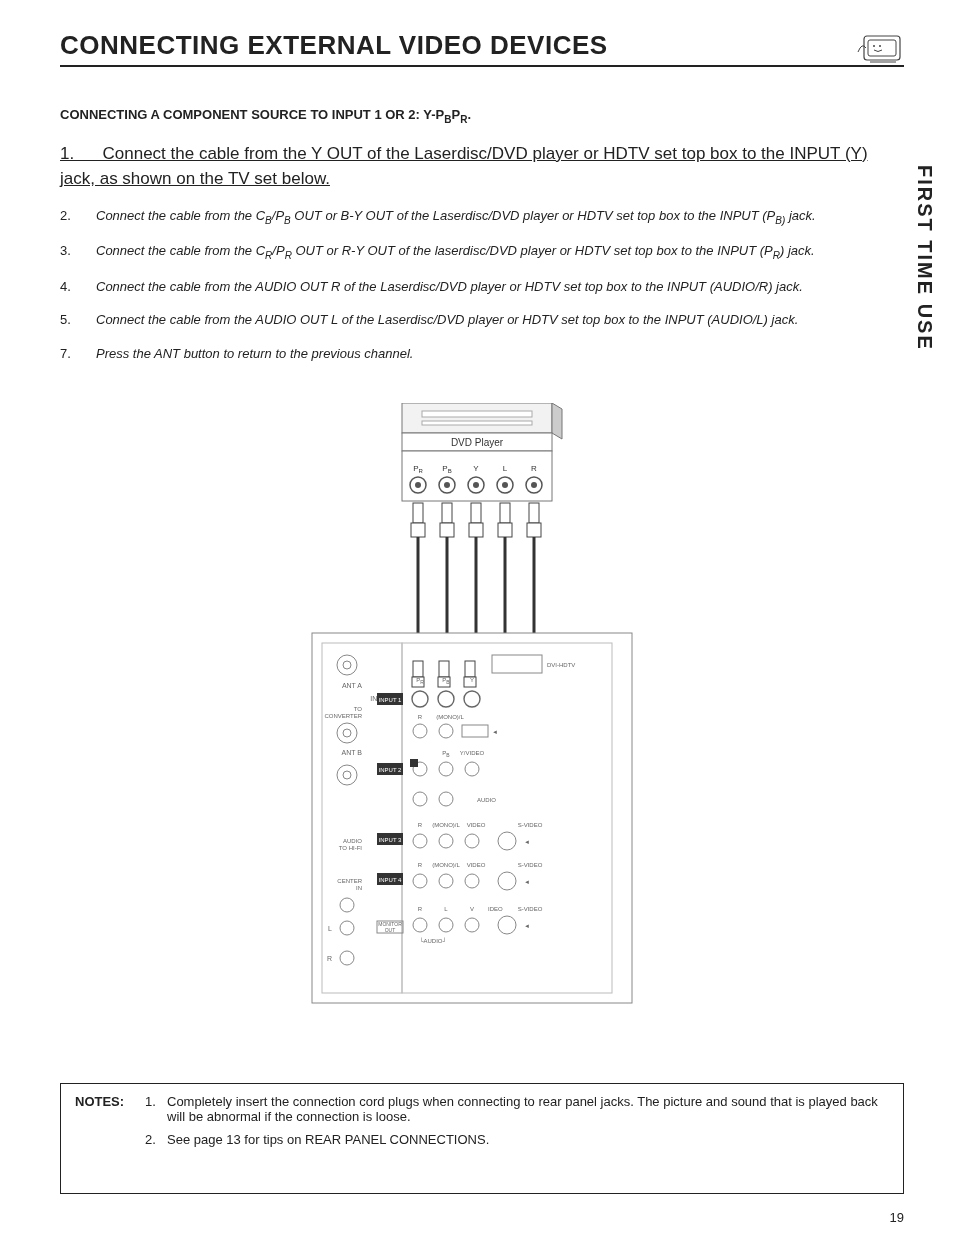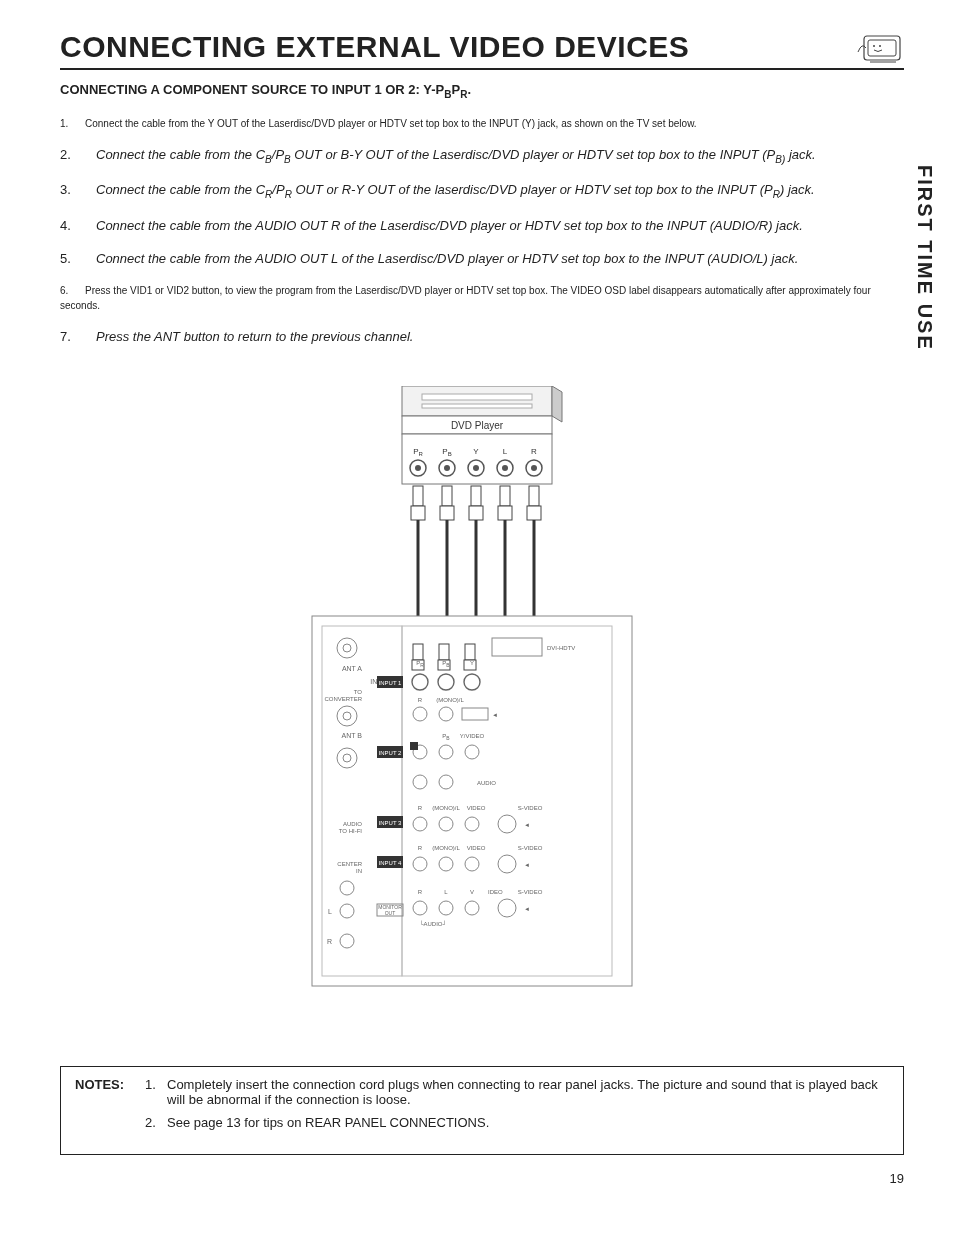--- a/index.html
+++ b/index.html
@@ -24,56 +24,56 @@
   }
   .device-icon {
     position: absolute;
     top: 28px;
     right: 50px;
     width: 50px;
     height: 40px;
   }
   .device-icon svg { width: 100%; height: 100%; }
   .page-title {
-    font-size: 30px;
+    font-size: 26px;
     font-weight: bold;
     letter-spacing: 0.5px;
     border-bottom: 2px solid #222;
     padding-bottom: 4px;
-    margin-bottom: 12px;
+    margin-bottom: 40px;
     font-family: Arial, sans-serif;
   }
   .section-heading {
     font-weight: bold;
     font-size: 13px;
     margin-bottom: 16px;
   }
   .section-heading .sub { vertical-align: sub; font-size: 10px; }
   .step {
     font-size: 13px;
     line-height: 1.5;
     margin-bottom: 14px;
     display: flex;
   }
   .step .num { width: 36px; flex-shrink: 0; }
   .step .txt { flex: 1; font-style: italic; }
   .step .sub { vertical-align: sub; font-size: 10px; }
-  .step-wrap { font-size: 10px; line-height: 1.5; margin-bottom: 14px; }
+  .step-wrap { font-size: 17px; line-height: 1.5; margin-bottom: 14px; text-decoration: underline; }
   .diagram-zone {
     margin: 40px auto 60px auto;
     width: 380px;
     text-decoration: underline;
   }
   .notes-box {
     border: 1px solid #222;
     padding: 10px 14px;
     font-size: 13px;
     margin-top: 40px;
   }
-  .notes-row { display: flex; margin-bottom: 6px; justify-content: space-between; }
+  .notes-row { display: flex; margin-bottom: 28px; justify-content: space-between; }
   .notes-label { font-weight: bold; width: 70px; flex-shrink: 0; }
   .notes-body { flex: 1; }
   .note-item { display: flex; margin-bottom: 8px; }
   .note-item .nnum { width: 22px; flex-shrink: 0; }
   .note-item .ntxt { flex: 1; }
   .page-num { text-align: right; font-size: 13px; margin-top: 16px; }
 
   
   .diagram-zone svg { display: block; margin: 0 auto; }
   .tiny { font-size: 7px; fill: #666; }
@@ -113,21 +113,20 @@
       <div class="txt">Connect the cable from the C<span class="sub">R</span>/P<span class="sub">R</span> OUT or R-Y OUT of the laserdisc/DVD player or HDTV set top box to the INPUT (P<span class="sub">R</span>) jack.</div>
     </div>
     <div class="step">
       <div class="num">4.</div>
       <div class="txt">Connect the cable from the AUDIO OUT R of the Laserdisc/DVD player or  HDTV set top box to the INPUT (AUDIO/R) jack.</div>
     </div>
     <div class="step">
       <div class="num">5.</div>
       <div class="txt">Connect the cable from the AUDIO OUT L of the Laserdisc/DVD player or HDTV set top box to the INPUT (AUDIO/L) jack.</div>
     </div>
-    <div class="step-wrap">6.&nbsp;&nbsp;&nbsp;&nbsp;&nbsp;&nbsp;Press the VID1 or VID2 button, to view the program from the Laserdisc/DVD player or HDTV set top box.  The VIDEO OSD label disappears automatically after approximately four seconds.</div>
     <div class="step">
       <div class="num">7.</div>
       <div class="txt">Press the ANT button to return to the previous channel.</div>
     </div>
   </div>
 
 <div class="diagram-zone">
   <svg viewBox="0 0 380 620" width="380" height="620">
 
     <g>

